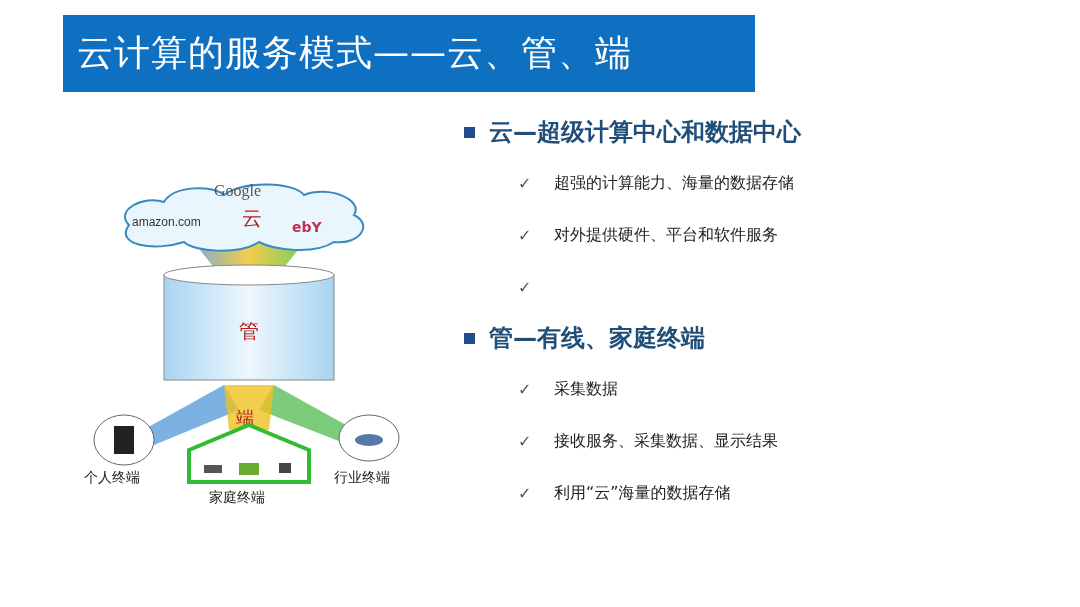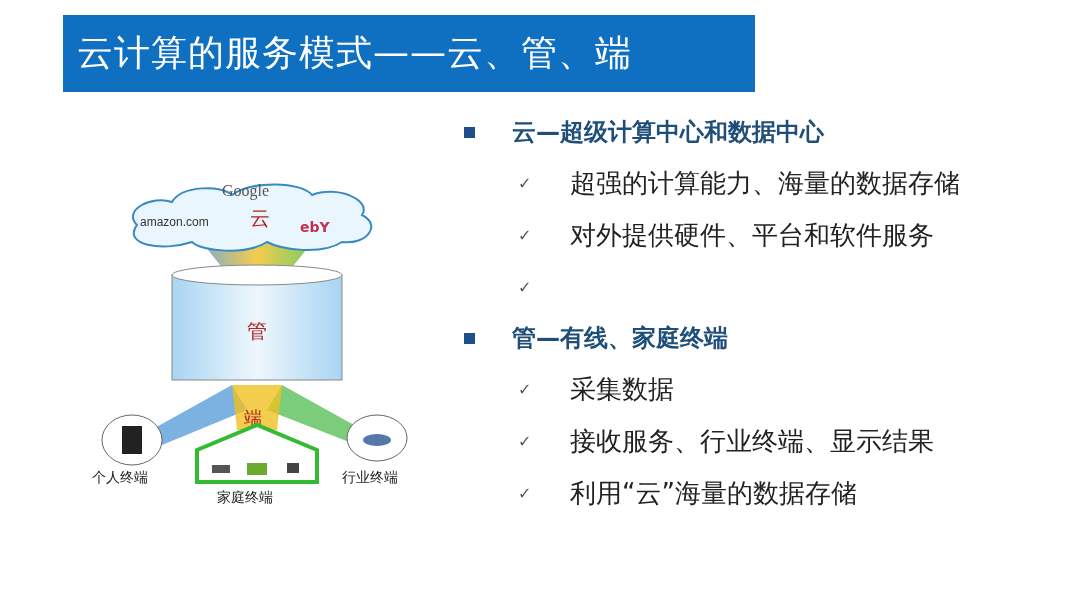--- a/index.html
+++ b/index.html
@@ -1,27 +1,27 @@
 <!DOCTYPE html>
 <html><head>
 <meta charset="utf-8">
 <style>
   html, body { margin:0; padding:0; }
   body { width:1080px; height:607px; background:#ffffff; position:relative; overflow:hidden;
          font-family:"DejaVu Sans", "Liberation Sans", sans-serif; }
   .title-bar { position:absolute; left:63px; top:15px; width:692px; height:77px; background:#0f6fc0; }
   .title-text { position:absolute; left:14px; top:14px; color:#ffffff; font-size:36px; letter-spacing:1px; white-space:nowrap; }
-  .diagram { position:absolute; left:82px; top:170px; width:350px; height:345px;text-decoration:underline; }
+  .diagram { position:absolute; left:74px; top:170px; width:350px; height:345px;text-decoration:underline; }
   .bullets { position:absolute; left:462px; top:112px; width:560px; }
   .h1 { display:flex; align-items:center; height:40px; margin-bottom:10px; }
   .sq { width:11px; height:11px; background:#1f4e8c; margin-right:14px; margin-left:2px; }
-  .h1 span.t { font-size:24px; font-weight:bold; color:#1f4e79;margin-left:23px; }
+  .h1 span.t { font-size:24px; font-weight:bold; color:#1f4e79; }
   .sub { display:flex; align-items:center; height:42px; margin-bottom:10px; padding-left:56px; }
   .check { color:#555; font-size:16px; width:36px; }
-  .sub span.t { font-size:26px; color:#222;margin-left:16px; }
+  .sub span.t { font-size:16px; color:#222; }
   .sub.blue span.t { color:#2f5f8f; }
 </style>
 </head>
 <body>
 
 <div class="title-bar">
   <div class="title-text">云计算的服务模式——云、管、端</div>
 </div>
 
 <div class="diagram">
@@ -91,19 +91,19 @@
   <div class="h1">
       <span class="sq"></span>
       <span class="t">管—有线、家庭终端</span>
     </div>
   <div class="sub">
       <span class="check">✓</span>
       <span class="t">采集数据</span>
     </div>
   <div class="sub">
       <span class="check">✓</span>
-      <span class="t">接收服务、行业终端、显示结果</span>
+      <span class="t">接收服务、采集数据、显示结果</span>
     </div>
   <div class="sub">
       <span class="check">✓</span>
       <span class="t">利用“云”海量的数据存储</span>
     </div>
 </div>
 
 </body></html>

